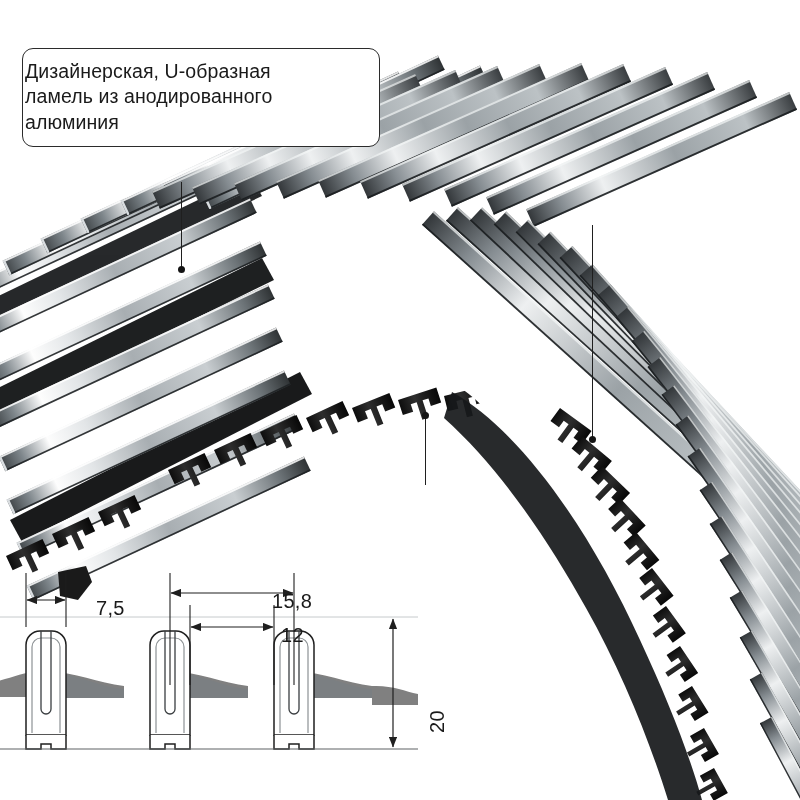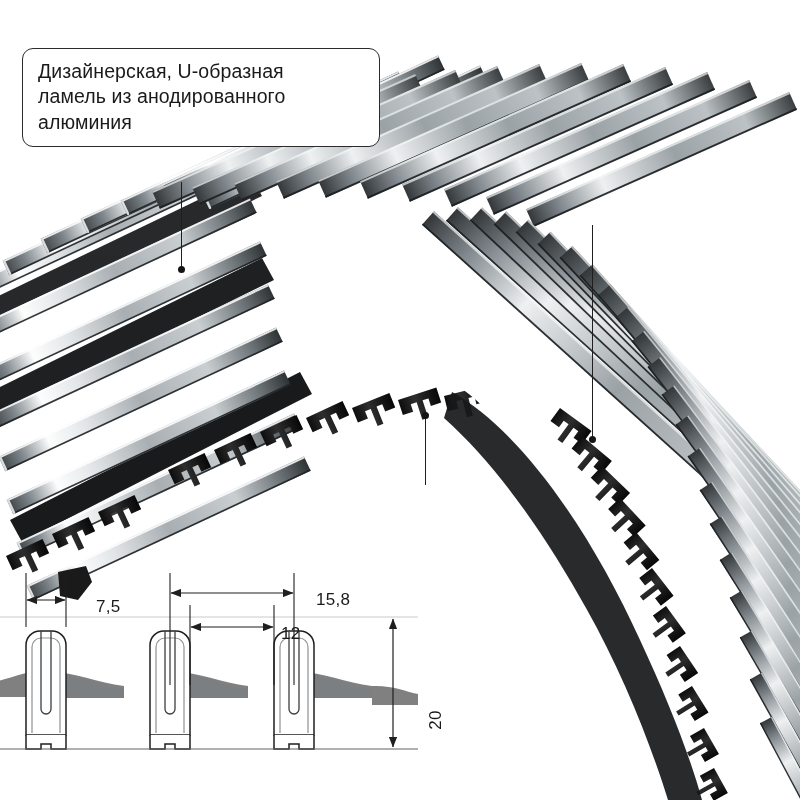--- a/index.html
+++ b/index.html
@@ -15,40 +15,40 @@
   
   .render-layer{position:absolute;left:0;top:0;width:800px;height:800px;}
 
   
   .callout{
     position:absolute;
     background:#ffffff;
     border:1.3px solid #2b2b2b;
     border-radius:11px;
     box-sizing:border-box;
-    padding:10px 14px 11px 15px;
+    padding:10px 14px 11px 2px;
     font-size:19.5px;
     line-height:1.30;
     letter-spacing:.1px;
     color:#1a1a1a;
     white-space:pre-line;
     z-index:30;
   }
   #callout-lamella{left:22px;  top:48px;  width:358px;}
   #callout-fixator{left:448px; top:48px;  width:340px;}
   #callout-endcap { left:255px; top:484px; width:302px;}
 
   
   .leader{position:absolute;background:#1f1f1f;z-index:29;}
   .leader-dot{position:absolute;width:7px;height:7px;border-radius:50%;background:#141414;z-index:29;}
 
   
   #dimension-drawing{position:absolute;left:0;top:565px;width:500px;height:235px;z-index:20;}
   .dim-label{
-    position:absolute;font-size:17px;color:#1a1a1a;
+    position:absolute;font-size:20px;color:#1a1a1a;
     font-family:"Liberation Sans","DejaVu Sans",sans-serif;
     letter-spacing:.3px;white-space:nowrap;z-index:22;
   }
   #label-20{transform:rotate(-90deg);transform-origin:50% 50%;}
 </style>
 </head>
 <body>
 
 <div id="stage">
 
@@ -286,17 +286,17 @@
     <line x1="27" y1="35" x2="65" y2="35" stroke="#1f1f1f" stroke-width="1.2" marker-start="url(#arrL)" marker-end="url(#arrR)"></line>
 
     <line x1="171" y1="28" x2="293" y2="28" stroke="#1f1f1f" stroke-width="1.2" marker-start="url(#arrL)" marker-end="url(#arrR)"></line>
 
     <line x1="191" y1="62" x2="273" y2="62" stroke="#1f1f1f" stroke-width="1.2" marker-start="url(#arrL)" marker-end="url(#arrR)"></line>
 
     <line x1="393" y1="54" x2="393" y2="182" stroke="#1f1f1f" stroke-width="1.2" marker-start="url(#arrL)" marker-end="url(#arrR)"></line>
   </svg>
 
   <div class="dim-label" style="left:96px;  top:597px;">7,5</div>
-  <div class="dim-label" style="left:272px; top:590px;margin-left:44px;">15,8</div>
+  <div class="dim-label" style="left:272px; top:590px;">15,8</div>
   <div class="dim-label" style="left:281px; top:624px;">12</div>
   <div class="dim-label" id="label-20" style="left:426px; top:710px;">20</div>
 
 </div>
 
 </body></html>

